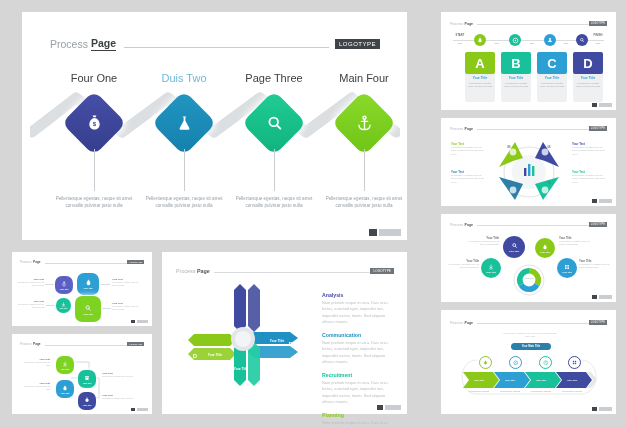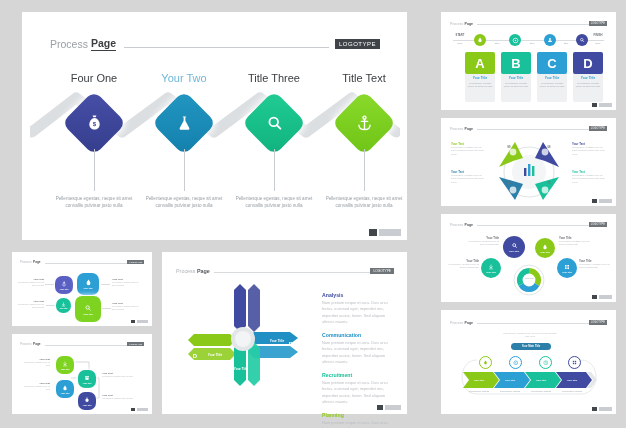--- a/index.html
+++ b/index.html
@@ -96,25 +96,25 @@
       <span class="logo" style="font-size:6px;padding:2px 4px;">LOGOTYPE</span>
     </div>
 
     <svg class="zigzag" viewBox="0 0 370 62">
       <path d="M2 48 L46 14 L92 48 L138 14 L184 48 L230 14 L276 48 L322 14 L366 48" fill="none" stroke="#dcdfe2" stroke-width="11" stroke-linecap="round" stroke-linejoin="round"></path>
     </svg>
 
     <div class="ntitle" style="left:17px;top:60px;">
       <span>Four One</span></div>
     <div class="ntitle" style="left:107px;top:60px;color:#6fb7d8;">
-      <span>Your Two</span></div>
+      <span>Duis Two</span></div>
     <div class="ntitle" style="left:197px;top:60px;">
-      <span>Title Three</span></div>
+      <span>Page Three</span></div>
     <div class="ntitle" style="left:287px;top:60px;">
-      <span>Title Text</span></div>
+      <span>Main Four</span></div>
 
     <div class="node" style="left:49px;top:88px;">
       <div class="diamond" style="background:linear-gradient(135deg,#474fa8,#353d8c);"></div>
       <div class="ic">
         <svg width="19" height="19" viewBox="0 0 24 24" fill="#fff">
           <path d="M9.5 2h5l-1.2 2.2h-2.6L9.5 2z"></path>
           <path d="M12 5c-3.6 0-6.5 4-6.5 8.2C5.5 17 8.2 19.5 12 19.5s6.5-2.5 6.5-6.3C18.5 9 15.6 5 12 5z"></path>
           <text x="12" y="15.4" font-size="7.6" text-anchor="middle" fill="#3b4395" font-family="Liberation Sans,sans-serif" font-weight="bold">$</text>
         </svg>
       </div>

